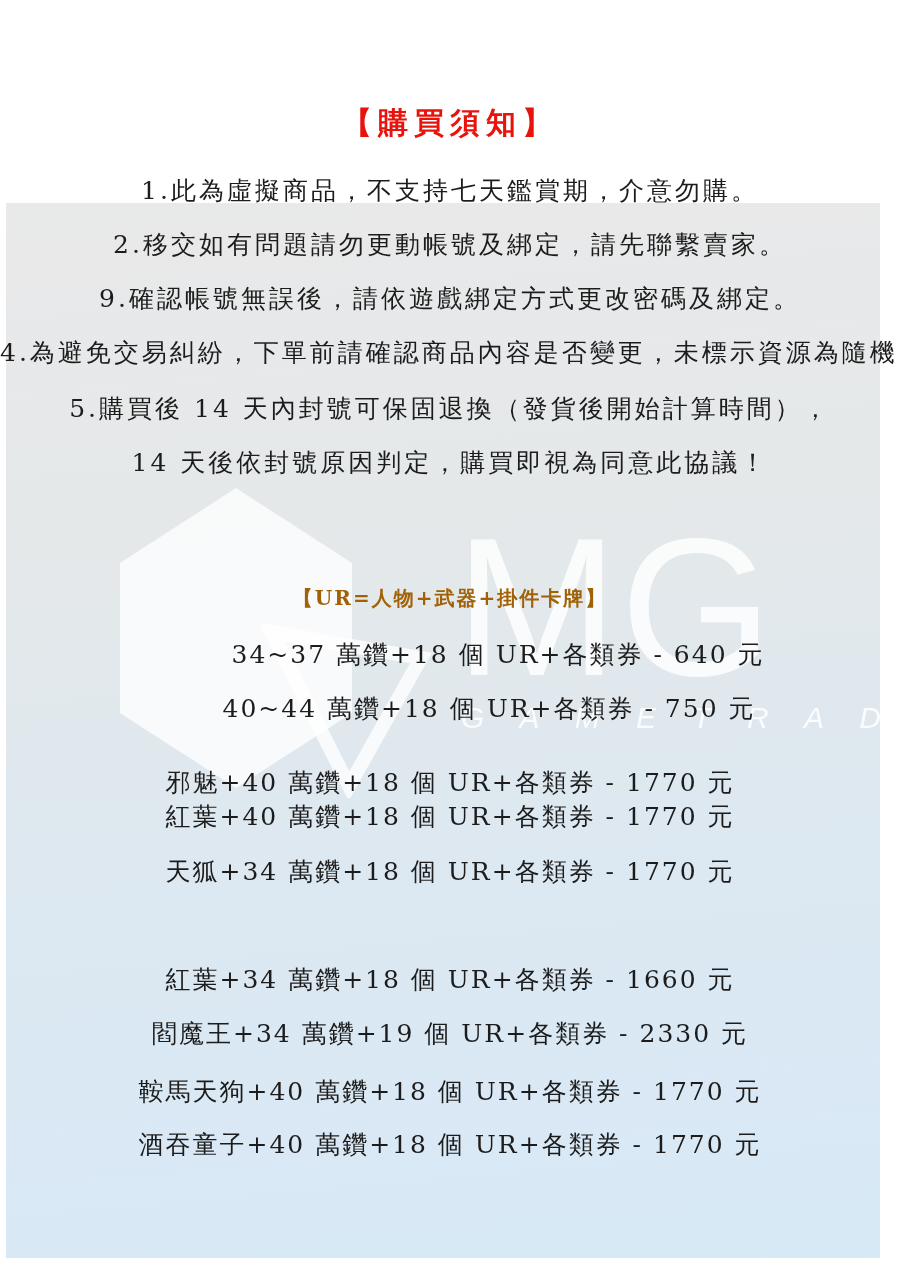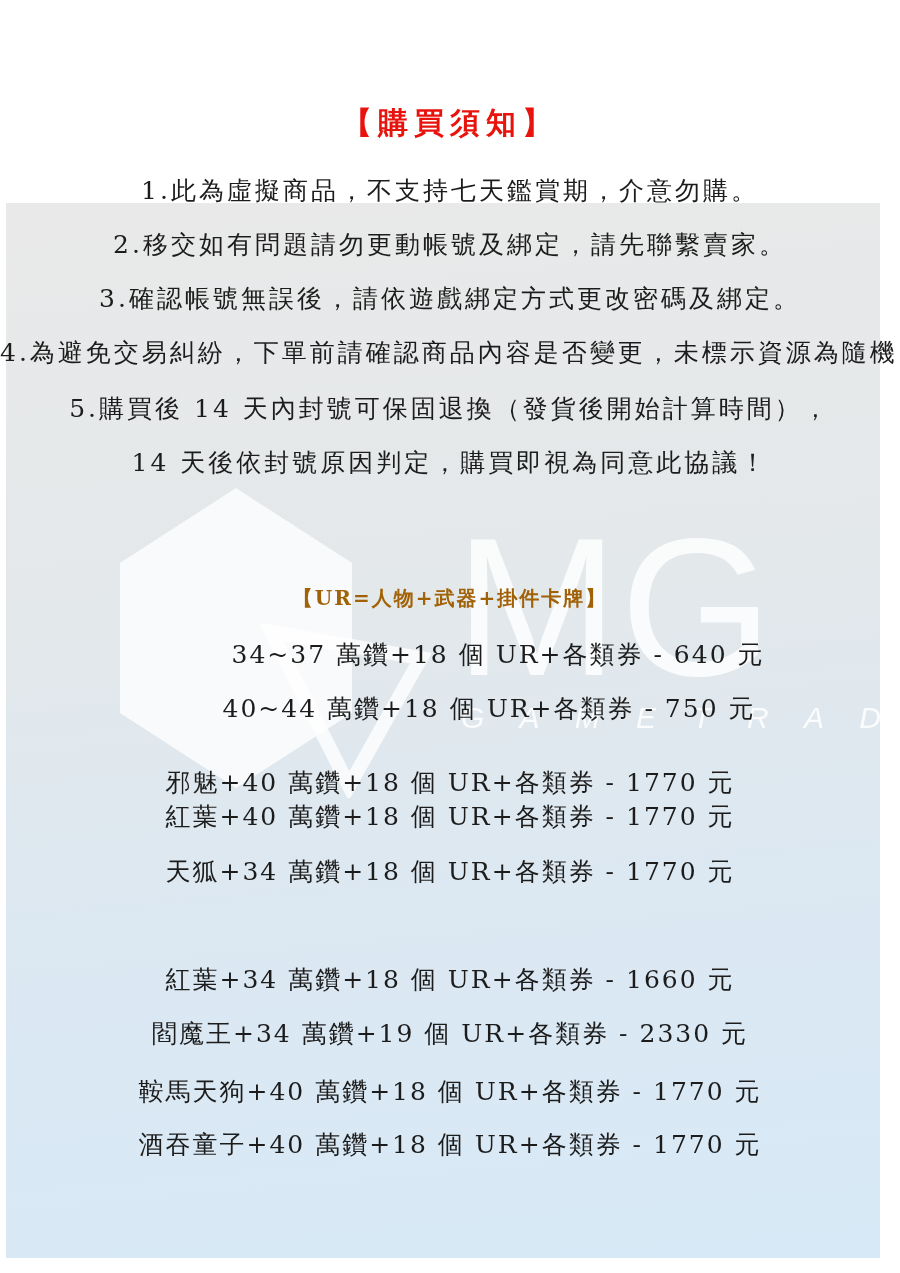--- a/index.html
+++ b/index.html
@@ -74,21 +74,21 @@
       <polygon points="10,14 160,40 88,168" fill="none" stroke="rgba(255,255,255,0.9)" stroke-width="14"></polygon>
     </svg>
     <div class="wm-logo" style="left:449px;top:325px;">MG</div>
     <div class="wm-tagline" style="left:455px;top:497px;">G A M E  T R A D E</div>
   </div>
 
   <div class="line h1" style="top:97px;">【購買須知】</div>
 
   <div class="line notice-item" style="top:176px;">1.此為虛擬商品，不支持七天鑑賞期，介意勿購。</div>
   <div class="line notice-item" style="top:230px;">2.移交如有問題請勿更動帳號及綁定，請先聯繫賣家。</div>
-  <div class="line notice-item" style="top:284px;">3.確認帳號無誤後，請依遊戲綁定方式更改密碼及綁定。</div>
+  <div class="line notice-item" style="top:284px;">9.確認帳號無誤後，請依遊戲綁定方式更改密碼及綁定。</div>
   <div class="line notice-item" style="top:338px;">4.為避免交易糾紛，下單前請確認商品內容是否變更，未標示資源為隨機。</div>
   <div class="line notice-item" style="top:394px;">5.購買後 14 天內封號可保固退換（發貨後開始計算時間），</div>
   <div class="line notice-item" style="top:448px;">14 天後依封號原因判定，購買即視為同意此協議！</div>
 
 
   <div class="line sub-red" style="top:584px;">【UR=人物+武器+掛件卡牌】</div>
 
   <div class="line product" style="top:640px;padding-left:48px;">34~37 萬鑽+18 個 UR+各類券 - 640 元</div>
   <div class="line product" style="top:694px;padding-left:39px;">40~44 萬鑽+18 個 UR+各類券 - 750 元</div>
   <div class="line product" style="top:768px;">邪魅+40 萬鑽+18 個 UR+各類券 - 1770 元</div>

